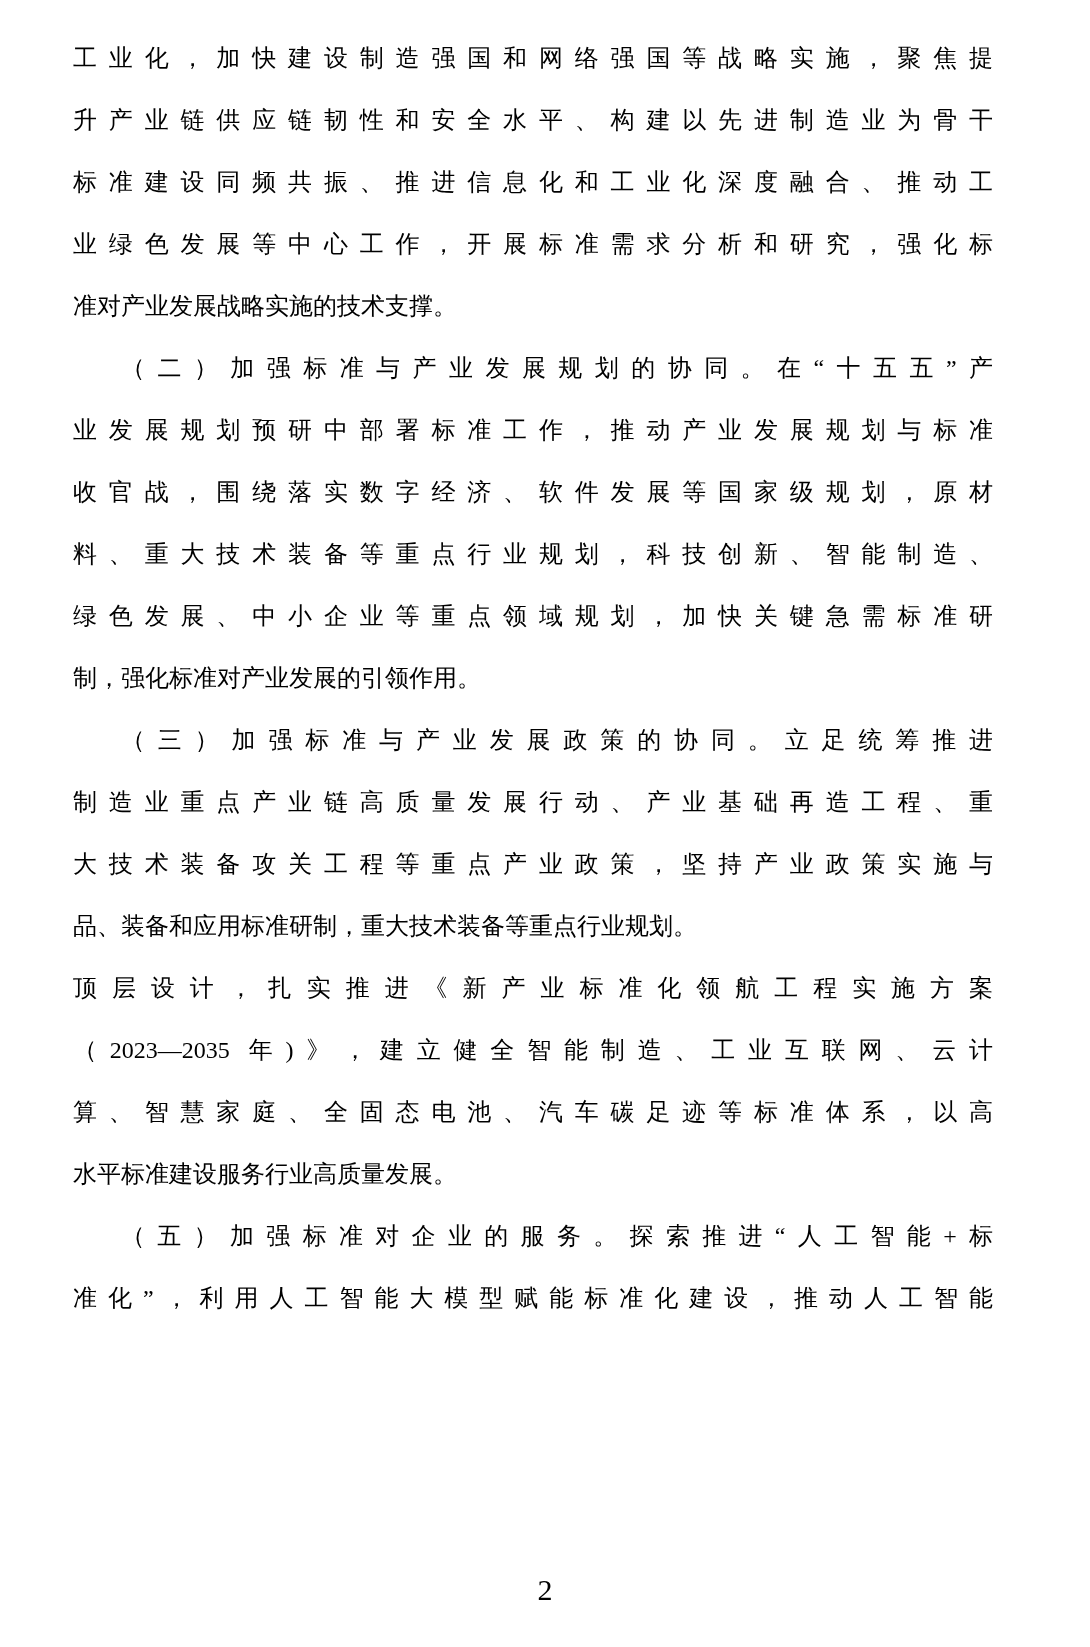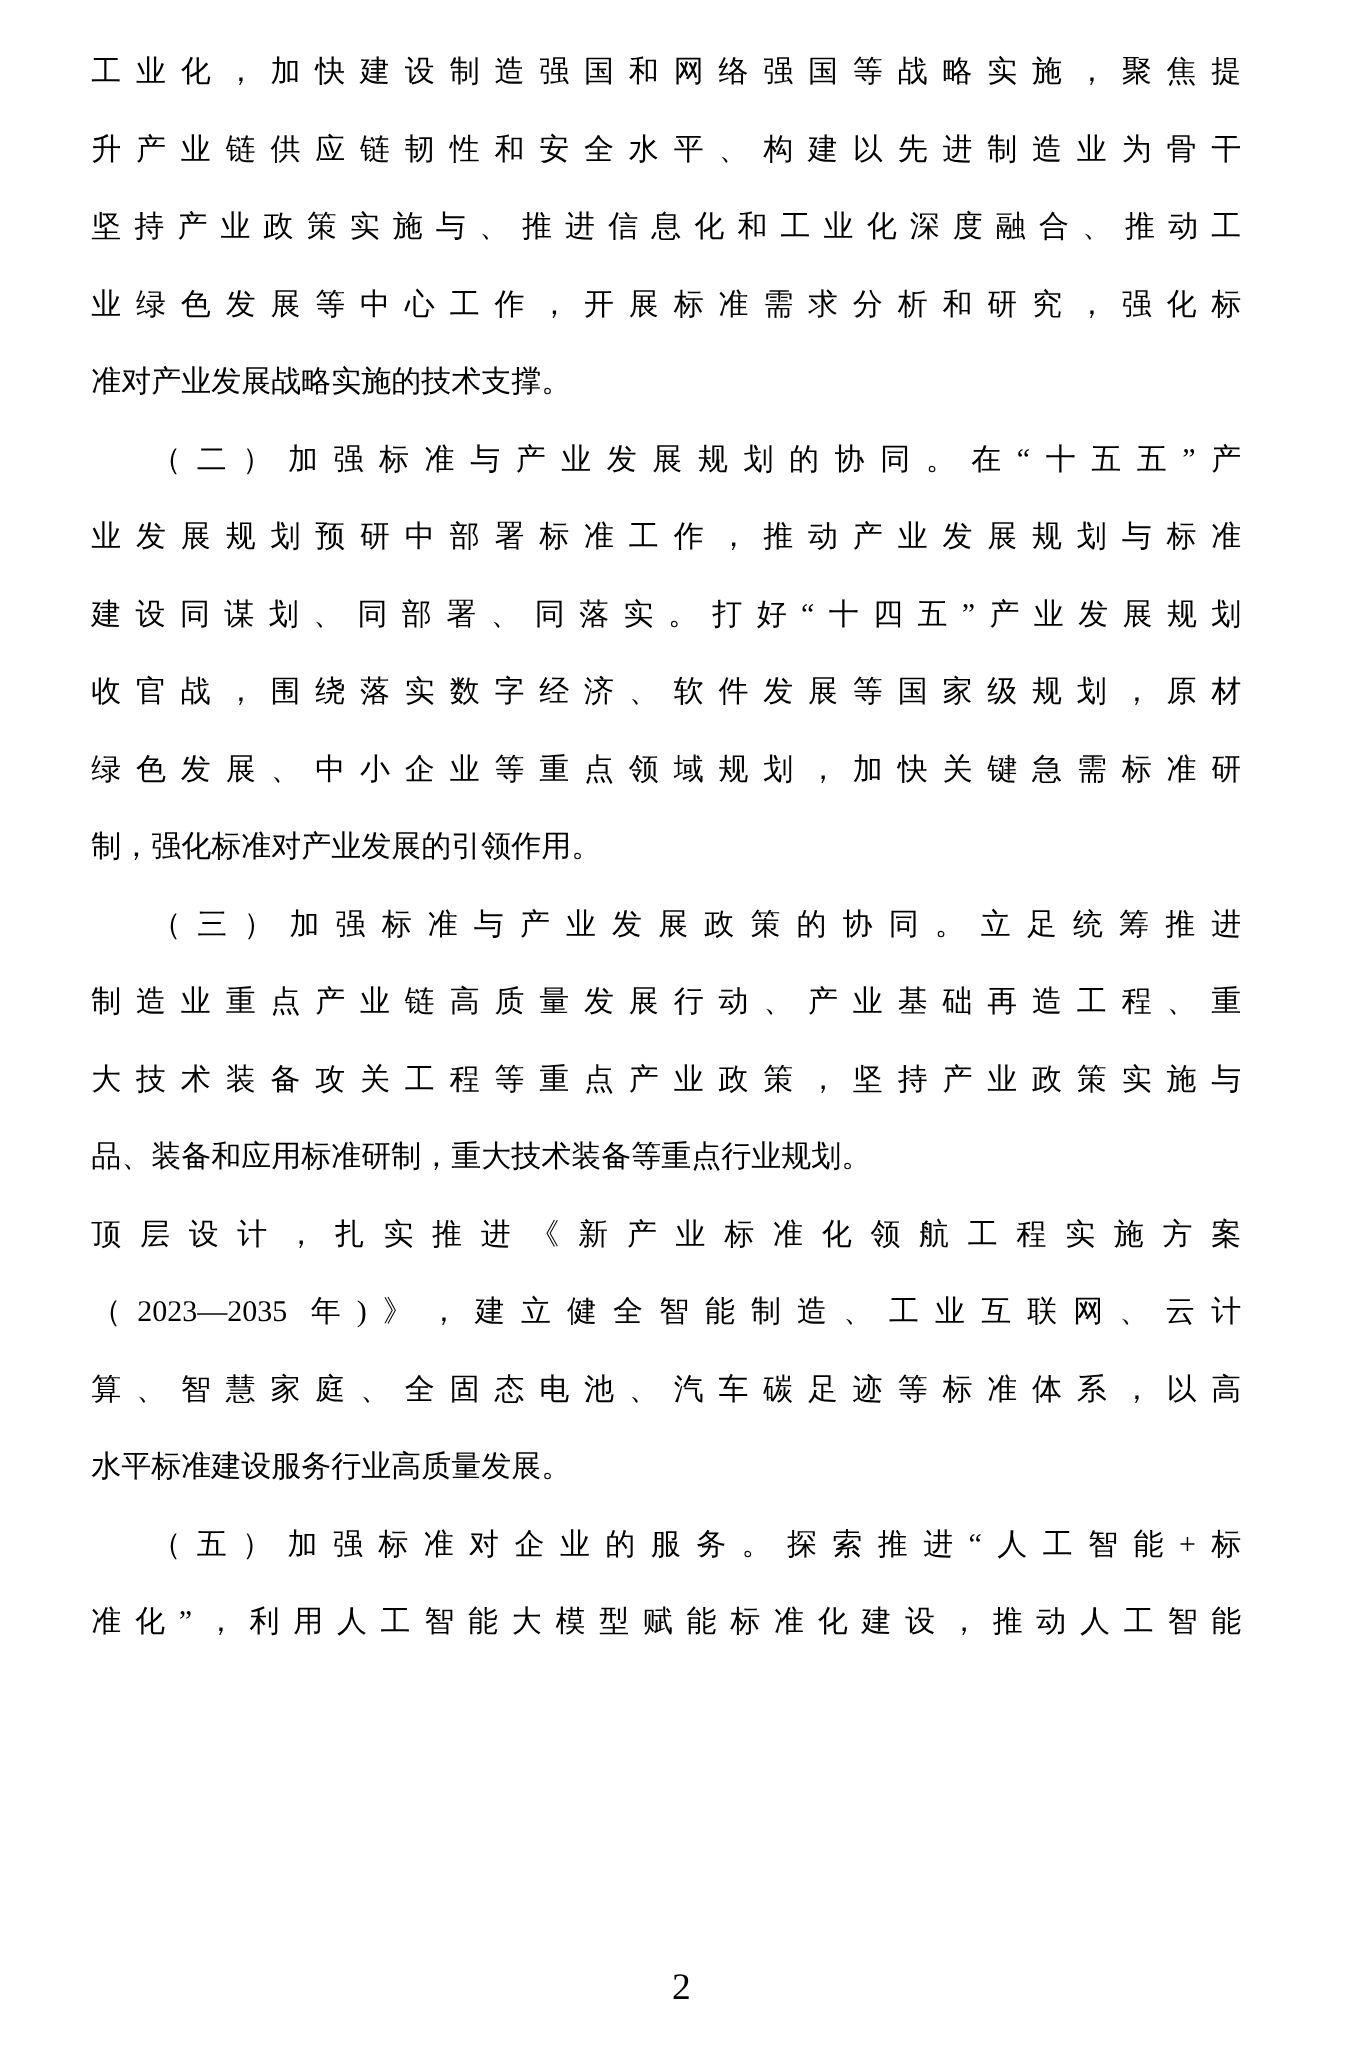--- a/index.html
+++ b/index.html
@@ -52,27 +52,27 @@
     font-family: "Liberation Serif", "DejaVu Serif", serif;
   }
 </style>
 </head>
 <body>
 
 <div class="page">
   <div class="text-block">
       <div class="line"><span class="seg">工业化，加快建设制造强国和网络强国等战略实施，聚焦提</span></div>
       <div class="line"><span class="seg">升产业链供应链韧性和安全水平、构建以先进制造业为骨干</span></div>
-      <div class="line"><span class="seg">坚持产业政策实施与、推进信息化和工业化深度融合、推动工</span></div>
+      <div class="line"><span class="seg">标准建设同频共振、推进信息化和工业化深度融合、推动工</span></div>
       <div class="line"><span class="seg">业绿色发展等中心工作，开展标准需求分析和研究，强化标</span></div>
       <div class="line end"><span class="seg">准对产业发展战略实施的技术支撑。</span></div>
       <div class="line indent"><span class="seg bold">（二）加强标准与产业发展规划的协同。</span><span class="seg">在“十五五”产</span></div>
       <div class="line"><span class="seg">业发展规划预研中部署标准工作，推动产业发展规划与标准</span></div>
-      <div class="line"><span class="seg">建设同谋划、同部署、同落实。打好“十四五”产业发展规划</span></div>
       <div class="line"><span class="seg">收官战，围绕落实数字经济、软件发展等国家级规划，原材</span></div>
+      <div class="line"><span class="seg">料、重大技术装备等重点行业规划，科技创新、智能制造、</span></div>
       <div class="line"><span class="seg">绿色发展、中小企业等重点领域规划，加快关键急需标准研</span></div>
       <div class="line end"><span class="seg">制，强化标准对产业发展的引领作用。</span></div>
       <div class="line indent"><span class="seg bold">（三）加强标准与产业发展政策的协同。</span><span class="seg">立足统筹推进</span></div>
       <div class="line"><span class="seg">制造业重点产业链高质量发展行动、产业基础再造工程、重</span></div>
       <div class="line"><span class="seg">大技术装备攻关工程等重点产业政策，坚持产业政策实施与</span></div>
       <div class="line end"><span class="seg">品、装备和应用标准研制，重大技术装备等重点行业规划。</span></div>
       <div class="line"><span class="seg">顶层设计，扎实推进《新产业标准化领航工程实施方案</span></div>
       <div class="line"><span class="seg">（2023—2035 年)》，建立健全智能制造、工业互联网、云计</span></div>
       <div class="line"><span class="seg">算、智慧家庭、全固态电池、汽车碳足迹等标准体系，以高</span></div>
       <div class="line end"><span class="seg">水平标准建设服务行业高质量发展。</span></div>

